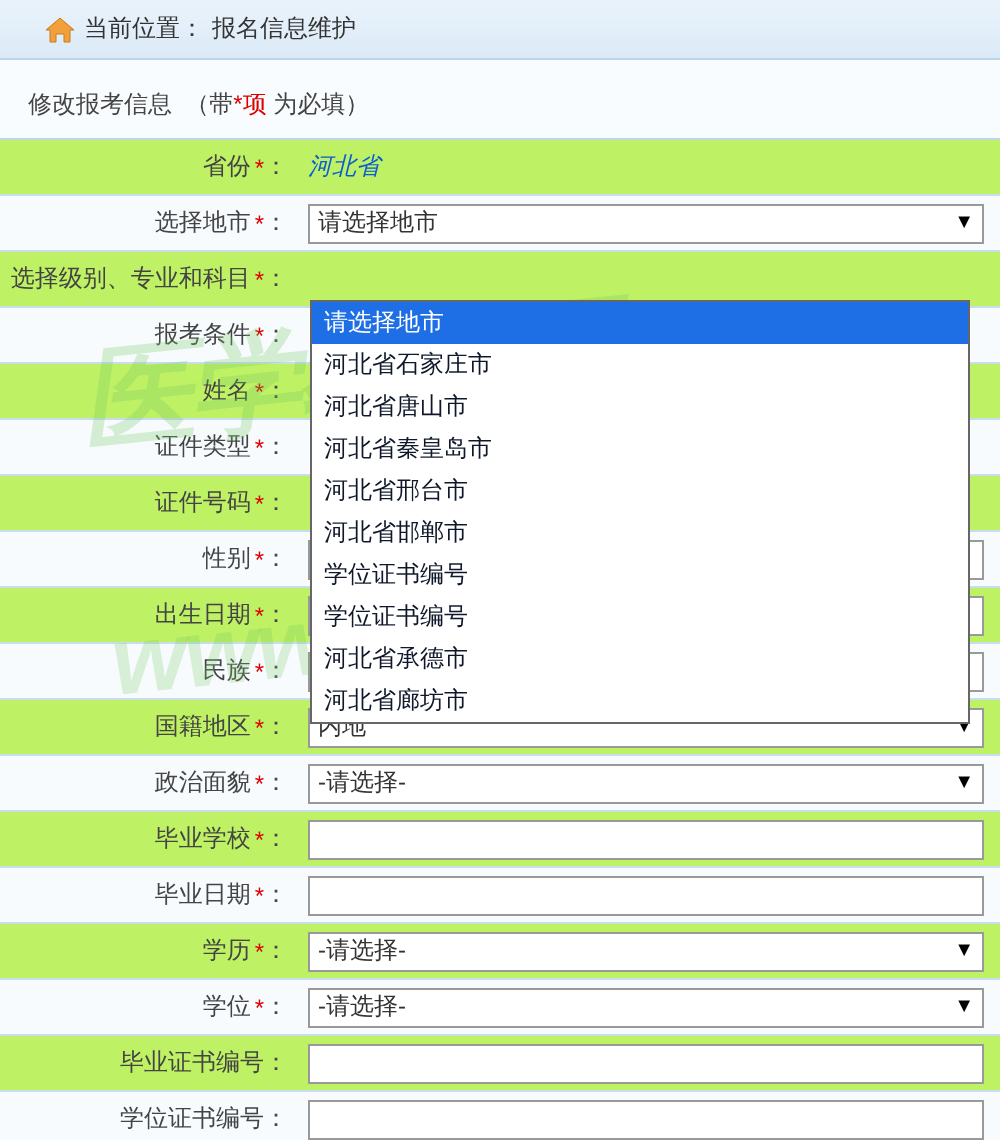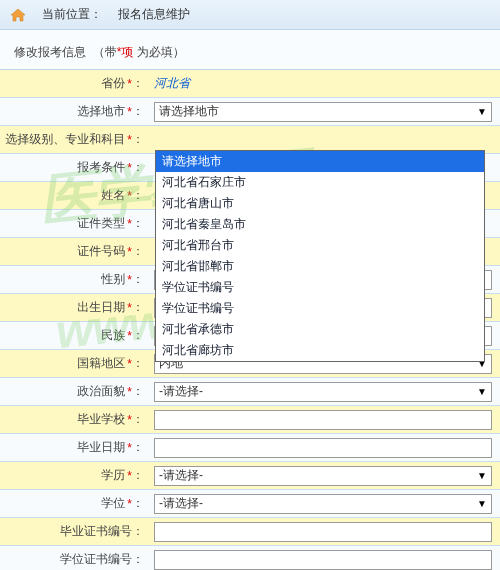--- a/index.html
+++ b/index.html
@@ -1,22 +1,22 @@
 <!DOCTYPE html>
 <html><head>
 <meta charset="utf-8">
 <style>
 * { box-sizing: border-box; margin: 0; padding: 0; }
 body { font-family: "Microsoft YaHei", Arial, sans-serif; font-size: 12px; color: #333; background: #f9fcfe; width: 500px; position: relative; }
-.header-bar { background: linear-gradient(#eaf3fb,#dbeaf7); border-bottom: 1px solid #bcd5ea; padding: 6px 10px; display: flex; align-items: center; gap: 16px; }
+.header-bar { background: linear-gradient(#eaf3fb,#dbeaf7); border-bottom: 1px solid #bcd5ea; padding: 6px 22px; display: flex; align-items: center; gap: 4px; }
 .home-icon { width: 16px; height: 14px; }
 .subtitle { padding: 14px 14px 8px 14px; color: #444; }
 .red { color: #d00; }
 .form-area { background: #fff; border-top: 1px solid #bcd5ea; }
-.row { display: flex; align-items: center; border-bottom: 1px solid #c7ddee; background: #fef9c3; min-height: 28px; }
+.row { display: flex; align-items: center; border-bottom: 1px solid #c7ddee; background: #bef264; min-height: 28px; }
 .row:nth-child(even){ background:#f7fbfe; }
 .label-cell { width: 150px; text-align: right; padding: 4px 6px 4px 4px; color: #444; display:flex; justify-content:flex-end; align-items:center;}
 .label-cell .star{color:#d00;margin-left:2px;}
 .input-cell { flex: 1; padding: 3px 8px 3px 4px; display: flex; align-items: center; }
 .province-text { color: #0a5bd6; font-style: italic; }
 .select-box, .text-input { width: 100%; border: 1px solid #999; background: #fff; font-size: 12px; padding: 2px 4px; height: 20px; }
 .select-box { display: flex; justify-content: space-between; align-items: center; cursor: pointer; position: relative; }
 .caret { font-size: 10px; color: #000; }
 .dropdown { position: absolute; top: 150px; left: 155px; width: 330px; background: #fff; border: 1px solid #666; z-index: 20; }
 .dd-item { padding: 2px 6px; font-size: 12px; color: #0f172a; cursor: pointer; }

